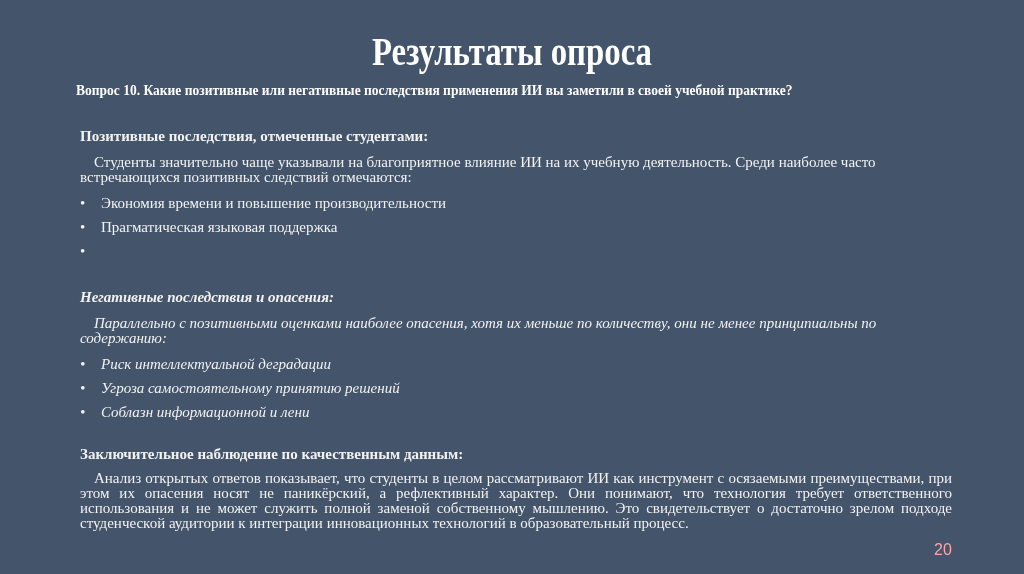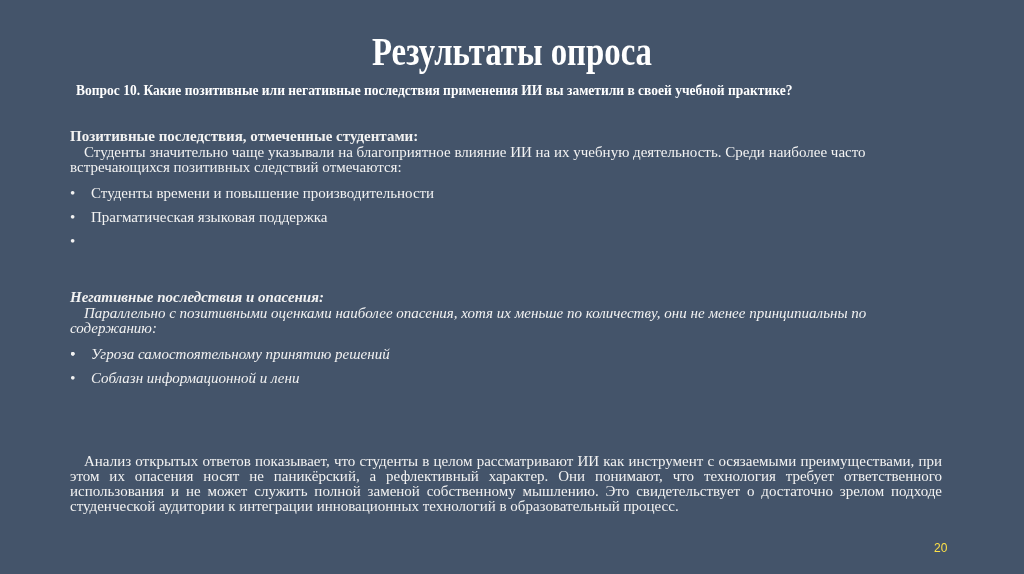--- a/index.html
+++ b/index.html
@@ -1,50 +1,51 @@
 <!DOCTYPE html>
 <html><head>
 <meta charset="utf-8">
 <style>
   html, body { margin:0; padding:0; }
   body { width:1024px; height:574px; background:#44546a; overflow:hidden; position:relative; font-family:"Liberation Serif", serif; color:#f2f2f2; }
   .title { position:absolute; left:0; top:28px; width:1024px; text-align:center; font-size:40px; font-weight:bold; color:#ffffff; font-family:"Liberation Serif", serif; transform:scaleX(0.82); letter-spacing:0px; }
   .question { position:absolute; left:76px; top:82px; font-size:15px; font-weight:bold; color:#ffffff; transform:scaleX(0.9); transform-origin:left top; white-space:nowrap; }
-  .block { position:absolute; left:70px; width:872px; }
+  .block { position:absolute; left:80px; width:872px; }
   .heading { font-size:15px; font-weight:bold; color:#f2f2f2; }
-  .para { font-size:15px; line-height:15px; text-indent:14px; }
+  .para { font-size:15px; line-height:15px; text-indent:14px; margin-top:10px; }
   .para.justify { text-align:justify; }
   ul { list-style:none; margin:6px 0 0 0; padding:0; }
   li { font-size:15px; line-height:24px; position:relative; padding-left:21px; }
   li .bullet { position:absolute; left:0; top:0; }
-  .page-num { position:absolute; left:934px; top:541px; font-size:12px; font-family:"Liberation Sans", sans-serif; color:#fde047; }
+  .page-num { position:absolute; left:934px; top:541px; font-size:16px; font-family:"Liberation Sans", sans-serif; color:#fca5a5; }
 </style>
 </head>
 <body>
 
 <div class="title">Результаты опроса</div>
 <div class="question">Вопрос 10. Какие позитивные или негативные последствия применения ИИ вы заметили в своей учебной практике?</div>
 
 <div class="block" style="top:128px;">
   <div class="heading">Позитивные последствия, отмеченные студентами:</div>
   <div class="para">Студенты значительно чаще указывали на благоприятное влияние ИИ на их учебную деятельность. Среди наиболее часто встречающихся позитивных следствий отмечаются:</div>
   <ul>
-    <li><span class="bullet">•</span><span>Студенты времени и повышение производительности</span></li>
+    <li><span class="bullet">•</span><span>Экономия времени и повышение производительности</span></li>
     <li><span class="bullet">•</span><span>Прагматическая языковая поддержка</span></li>
     <li><span class="bullet">•</span></li>
   </ul>
 </div>
 
 <div class="block" style="top:289px;font-style:italic;">
   <div class="heading">Негативные последствия и опасения:</div>
   <div class="para">Параллельно с позитивными оценками наиболее опасения, хотя их меньше по количеству, они не менее принципиальны по содержанию:</div>
   <ul>
-    <li><span class="bullet">•</span></li>
+    <li><span class="bullet">•</span><span>Риск интеллектуальной деградации</span></li>
     <li><span class="bullet">•</span><span>Угроза самостоятельному принятию решений</span></li>
     <li><span class="bullet">•</span><span>Соблазн информационной и лени</span></li>
   </ul>
 </div>
 
 <div class="block" style="top:446px;">
+  <div class="heading">Заключительное наблюдение по качественным данным:</div>
   <div class="para justify" style="margin-top:8px;">Анализ открытых ответов показывает, что студенты в целом рассматривают ИИ как инструмент с осязаемыми преимуществами, при этом их опасения носят не паникёрский, а рефлективный характер. Они понимают, что технология требует ответственного использования и не может служить полной заменой собственному мышлению. Это свидетельствует о достаточно зрелом подходе студенческой аудитории к интеграции инновационных технологий в образовательный процесс.</div>
 </div>
 
 <div class="page-num">20</div>
 
 </body></html>

